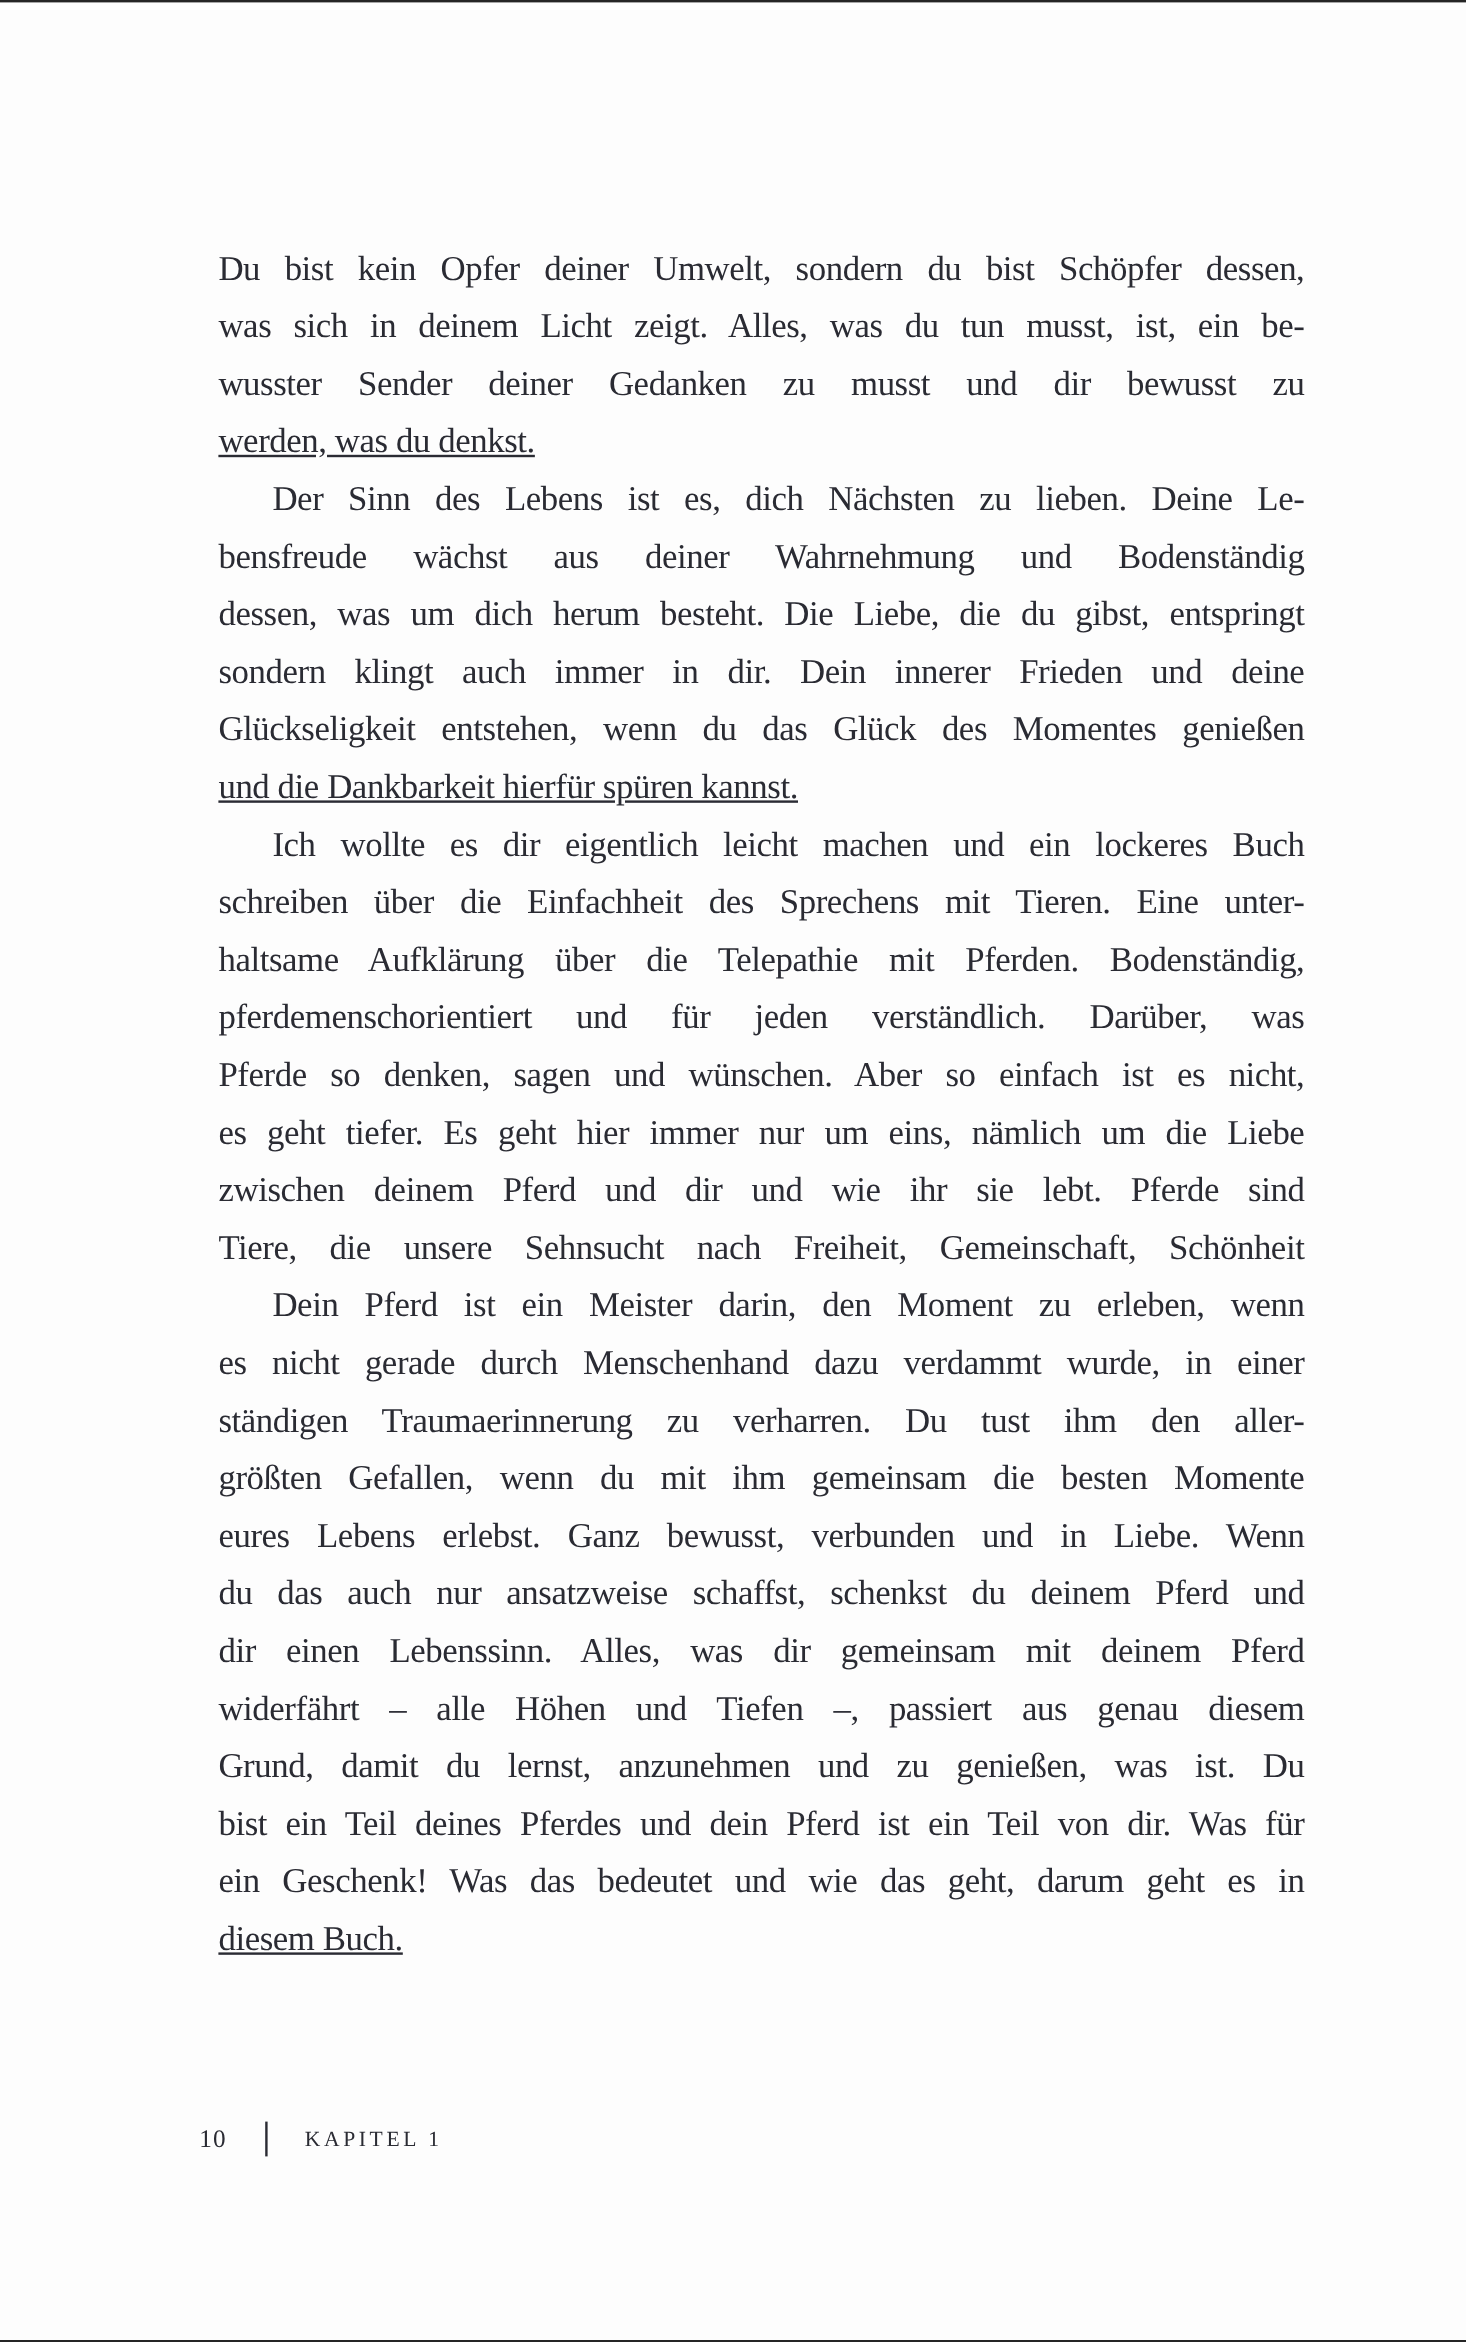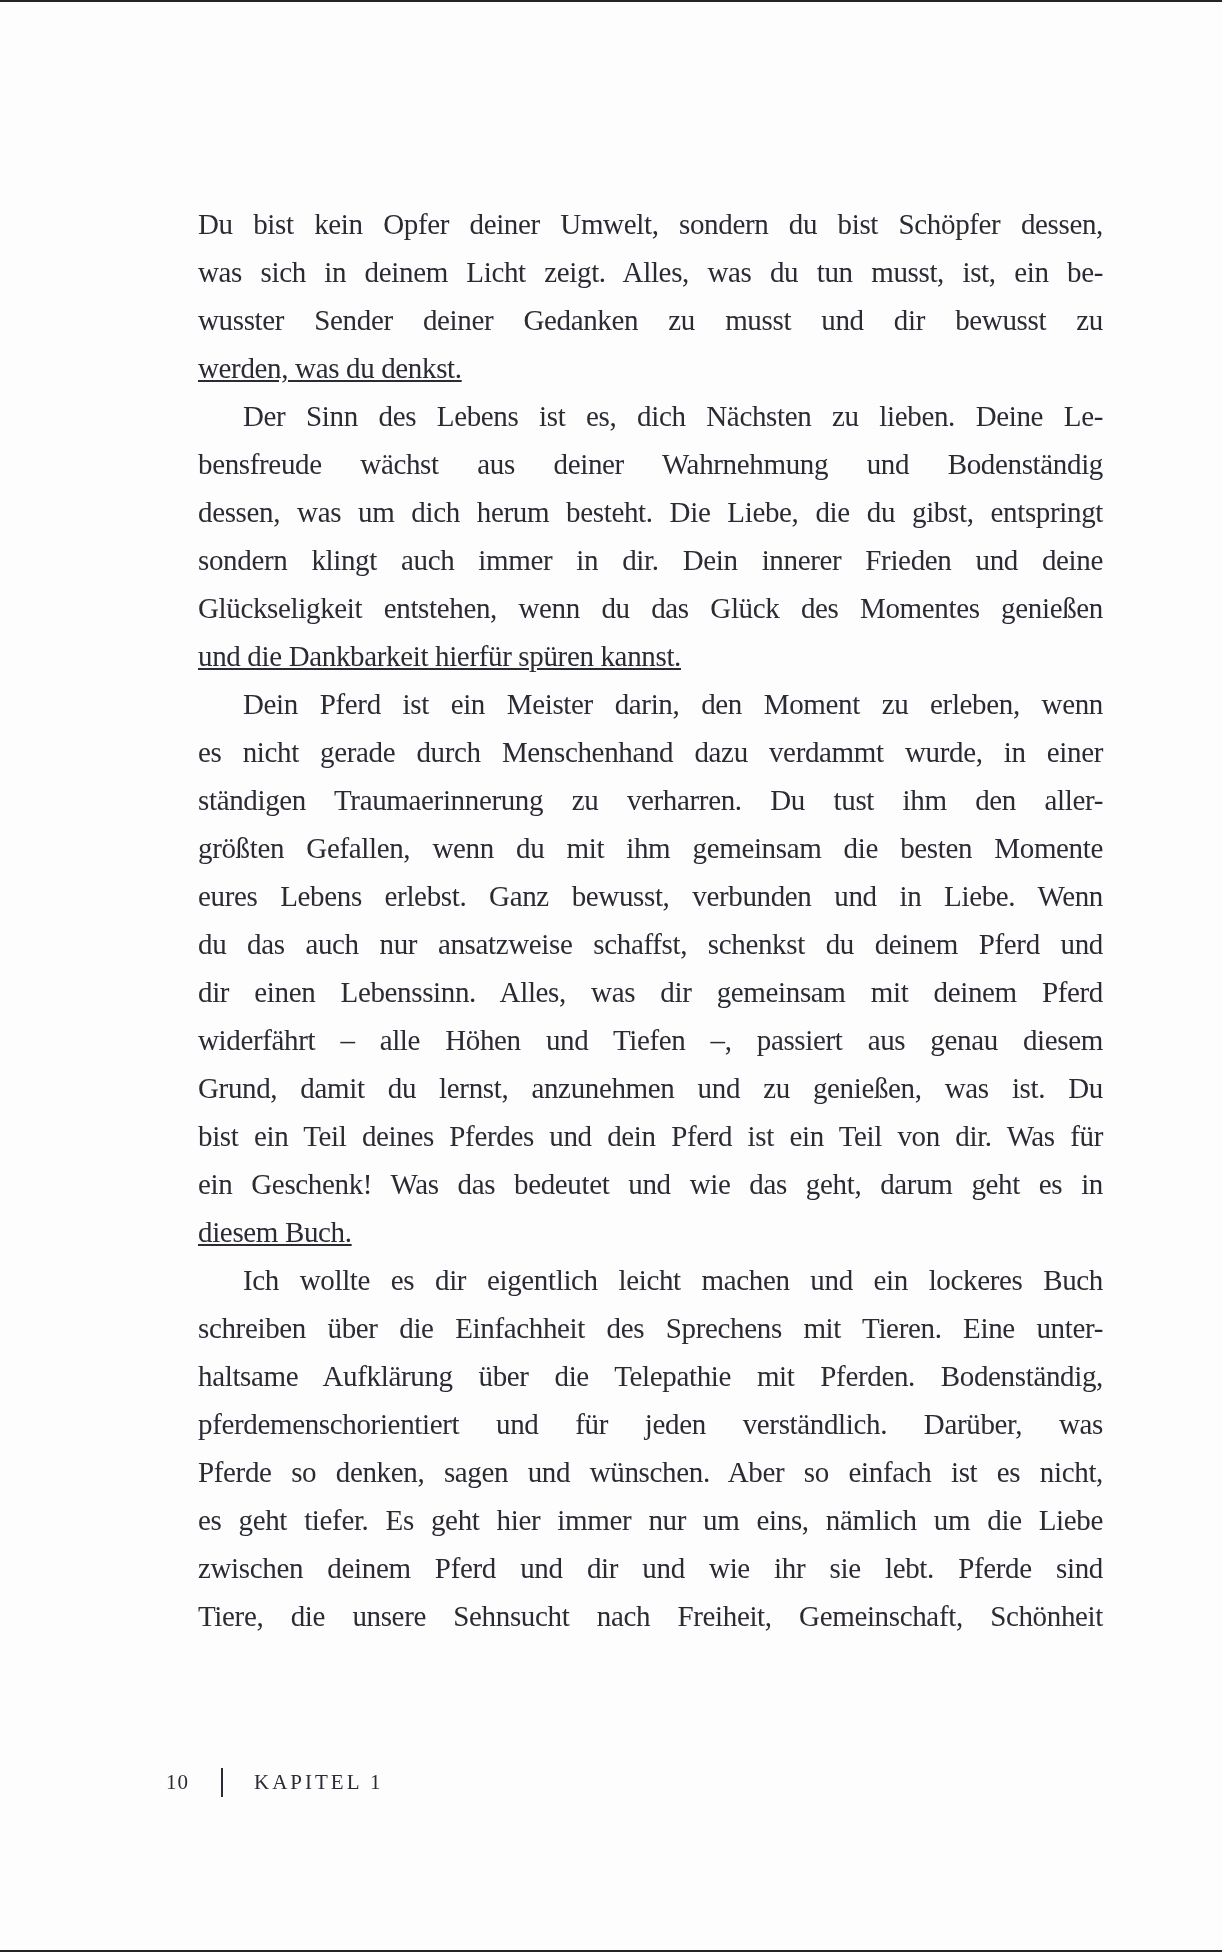--- a/index.html
+++ b/index.html
@@ -1,28 +1,28 @@
 <!DOCTYPE html>
 <html><head>
 <meta charset="utf-8">
 <style>
   html, body { margin: 0; padding: 0; background: #fdfdfd; }
   body { width: 1222px; height: 1952px; position: relative; overflow: hidden;
          font-family: "Liberation Serif", "DejaVu Serif", serif; color: #2a2b33; }
   .edge-top { position: absolute; left: 0; top: 0; width: 1222px; height: 2px; background: #252525; }
   .edge-bottom { position: absolute; left: 0; bottom: 0; width: 1222px; height: 2px; background: #252525; }
-  .body-text { position: absolute; left: 182px; top: 200px; width: 905px; margin-left: 16px; }
+  .body-text { position: absolute; left: 182px; top: 200px; width: 905px; }
   .line { height: 48px; line-height: 48px; font-size: 29px; white-space: nowrap;
           text-align: justify; text-align-last: justify; letter-spacing: -0.35px; }
   .line.last { text-align-last: left; text-decoration: underline; }
   .line.indent { padding-left: 45px; }
   .footer { position: absolute; left: 166px; top: 1766px; height: 32px; display: flex; align-items: center; }
   .page-num { font-size: 21px; letter-spacing: 1px; }
   .sep { width: 2px; height: 29px; background: #2a2b33; margin: 0 31px 0 32px; }
-  .chapter { font-size: 21px; letter-spacing: 3px; font-variant: small-caps; text-transform: uppercase; }
+  .chapter { font-size: 18px; letter-spacing: 3px; font-variant: small-caps; text-transform: uppercase; }
 </style>
 </head>
 <body>
 
 <div class="edge-top"></div>
 
 <div class="body-text" id="body-text">
 
   <div class="paragraph">
     <div class="line">Du bist kein Opfer deiner Umwelt, sondern du bist Schöpfer dessen,</div>
@@ -34,44 +34,44 @@
   <div class="paragraph">
     <div class="line indent">Der Sinn des Lebens ist es, dich Nächsten zu lieben. Deine Le-</div>
     <div class="line">bensfreude wächst aus deiner Wahrnehmung und Bodenständig</div>
     <div class="line">dessen, was um dich herum besteht. Die Liebe, die du gibst, entspringt</div>
     <div class="line">sondern klingt auch immer in dir. Dein innerer Frieden und deine</div>
     <div class="line">Glückseligkeit entstehen, wenn du das Glück des Momentes genießen</div>
     <div class="line last">und die Dankbarkeit hierfür spüren kannst.</div>
   </div>
 
   <div class="paragraph">
+    <div class="line indent">Ich wollte es dir eigentlich leicht machen und ein lockeres Buch</div>
+    <div class="line">schreiben über die Einfachheit des Sprechens mit Tieren. Eine unter-</div>
+    <div class="line">haltsame Aufklärung über die Telepathie mit Pferden. Bodenständig,</div>
+    <div class="line">pferdemenschorientiert und für jeden verständlich. Darüber, was</div>
+    <div class="line">Pferde so denken, sagen und wünschen. Aber so einfach ist es nicht,</div>
+    <div class="line">es geht tiefer. Es geht hier immer nur um eins, nämlich um die Liebe</div>
+    <div class="line">zwischen deinem Pferd und dir und wie ihr sie lebt. Pferde sind</div>
+    <div class="line">Tiere, die unsere Sehnsucht nach Freiheit, Gemeinschaft, Schönheit</div>
+  </div>
+
+  <div class="paragraph">
     <div class="line indent">Dein Pferd ist ein Meister darin, den Moment zu erleben, wenn</div>
     <div class="line">es nicht gerade durch Menschenhand dazu verdammt wurde, in einer</div>
     <div class="line">ständigen Traumaerinnerung zu verharren. Du tust ihm den aller-</div>
     <div class="line">größten Gefallen, wenn du mit ihm gemeinsam die besten Momente</div>
     <div class="line">eures Lebens erlebst. Ganz bewusst, verbunden und in Liebe. Wenn</div>
     <div class="line">du das auch nur ansatzweise schaffst, schenkst du deinem Pferd und</div>
     <div class="line">dir einen Lebenssinn. Alles, was dir gemeinsam mit deinem Pferd</div>
     <div class="line">widerfährt – alle Höhen und Tiefen –, passiert aus genau diesem</div>
     <div class="line">Grund, damit du lernst, anzunehmen und zu genießen, was ist. Du</div>
     <div class="line">bist ein Teil deines Pferdes und dein Pferd ist ein Teil von dir. Was für</div>
     <div class="line">ein Geschenk! Was das bedeutet und wie das geht, darum geht es in</div>
     <div class="line last">diesem Buch.</div>
   </div>
-
-  <div class="paragraph">
-    <div class="line indent">Ich wollte es dir eigentlich leicht machen und ein lockeres Buch</div>
-    <div class="line">schreiben über die Einfachheit des Sprechens mit Tieren. Eine unter-</div>
-    <div class="line">haltsame Aufklärung über die Telepathie mit Pferden. Bodenständig,</div>
-    <div class="line">pferdemenschorientiert und für jeden verständlich. Darüber, was</div>
-    <div class="line">Pferde so denken, sagen und wünschen. Aber so einfach ist es nicht,</div>
-    <div class="line">es geht tiefer. Es geht hier immer nur um eins, nämlich um die Liebe</div>
-    <div class="line">zwischen deinem Pferd und dir und wie ihr sie lebt. Pferde sind</div>
-    <div class="line">Tiere, die unsere Sehnsucht nach Freiheit, Gemeinschaft, Schönheit</div>
-  </div>
 </div>
 
 <div class="footer">
   <span class="page-num">10</span>
   <span class="sep"></span>
   <span class="chapter">Kapitel 1</span>
 </div>
 
 <div class="edge-bottom"></div>
 

